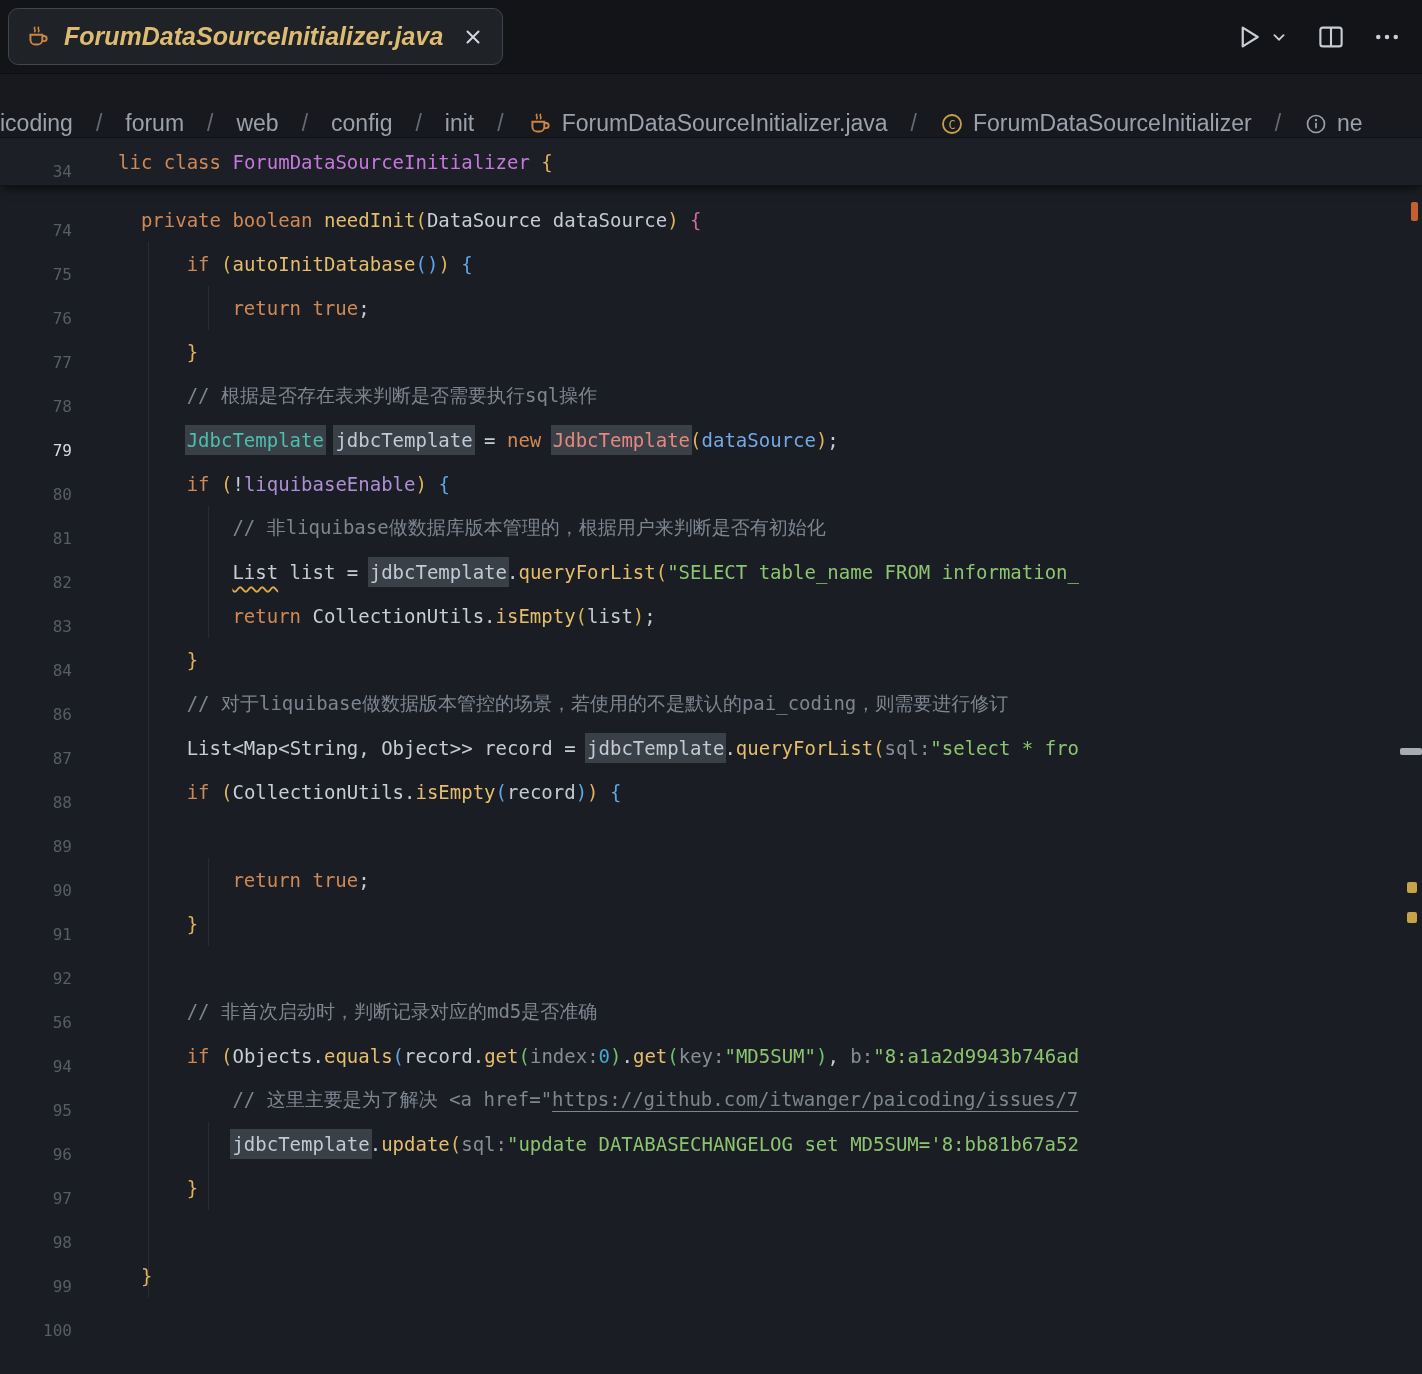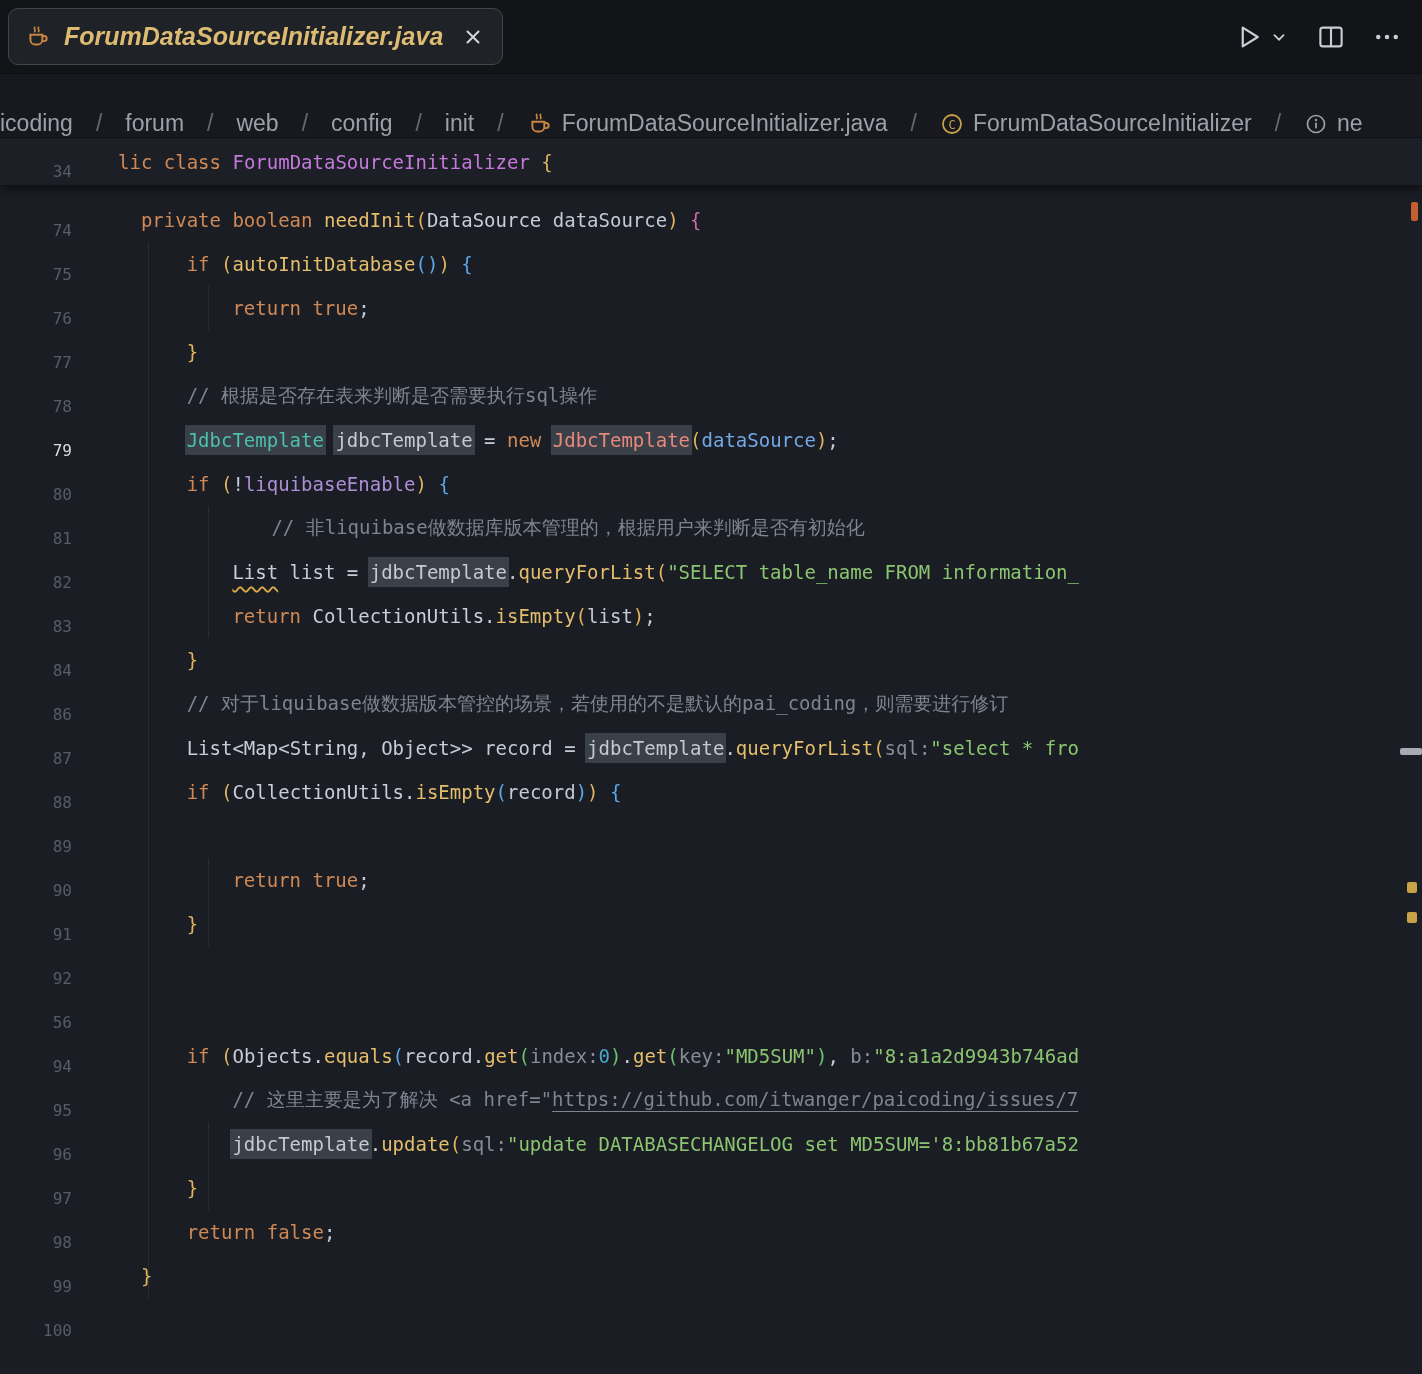--- a/index.html
+++ b/index.html
@@ -214,21 +214,21 @@
       <div class="row">
         <span class="ln active">79</span>
         <span class="codeline">      <span class="f-hl" style="color: rgb(77, 191, 173);">JdbcTemplate</span><span style="color: rgb(196, 202, 212);"> </span><span class="f-hl" style="color: rgb(196, 202, 212);">jdbcTemplate</span><span style="color: rgb(196, 202, 212);"> = </span><span style="color: rgb(208, 137, 85);">new</span><span style="color: rgb(196, 202, 212);"> </span><span class="f-hl" style="color: rgb(232, 135, 124);">JdbcTemplate</span><span style="color: rgb(223, 180, 92);">(</span><span style="color: rgb(115, 169, 230);">dataSource</span><span style="color: rgb(223, 180, 92);">)</span><span style="color: rgb(196, 202, 212);">;</span></span>
       </div>
       <div class="row">
         <span class="ln">80</span>
         <span class="codeline">      <span style="color: rgb(208, 137, 85);">if</span><span style="color: rgb(196, 202, 212);"> </span><span style="color: rgb(223, 180, 92);">(</span><span style="color: rgb(196, 202, 212);">!</span><span style="color: rgb(174, 143, 214);">liquibaseEnable</span><span style="color: rgb(223, 180, 92);">)</span><span style="color: rgb(196, 202, 212);"> </span><span style="color: rgb(92, 167, 232);">{</span></span>
       </div>
       <div class="row">
         <span class="ln">81</span>
-        <span class="codeline">          <span style="color: rgb(125, 133, 145); margin-left: 39px;">// 非liquibase做数据库版本管理的，根据用户来判断是否有初始化</span></span>
+        <span class="codeline">          <span style="color: rgb(125, 133, 145);">// 非liquibase做数据库版本管理的，根据用户来判断是否有初始化</span></span>
       </div>
       <div class="row">
         <span class="ln">82</span>
         <span class="codeline">          <span class="f-wavy" style="color: rgb(200, 205, 215);">List</span><span style="color: rgb(196, 202, 212);"> </span><span style="color: rgb(196, 202, 212);">list</span><span style="color: rgb(196, 202, 212);"> = </span><span class="f-hl" style="color: rgb(196, 202, 212);">jdbcTemplate</span><span style="color: rgb(196, 202, 212);">.</span><span style="color: rgb(229, 190, 108);">queryForList</span><span style="color: rgb(223, 180, 92);">(</span><span style="color: rgb(140, 197, 112);">"SELECT table_name FROM information_</span></span>
       </div>
       <div class="row">
         <span class="ln">83</span>
         <span class="codeline">          <span style="color: rgb(208, 137, 85);">return</span><span style="color: rgb(196, 202, 212);"> </span><span style="color: rgb(200, 205, 215);">CollectionUtils</span><span style="color: rgb(196, 202, 212);">.</span><span style="color: rgb(229, 190, 108);">isEmpty</span><span style="color: rgb(223, 180, 92);">(</span><span style="color: rgb(196, 202, 212);">list</span><span style="color: rgb(223, 180, 92);">)</span><span style="color: rgb(196, 202, 212);">;</span></span>
       </div>
       <div class="row">
@@ -257,40 +257,40 @@
       <div class="row">
         <span class="ln">91</span>
         <span class="codeline">      <span style="color: rgb(223, 180, 92);">}</span></span>
       </div>
       <div class="row">
         <span class="ln">92</span>
         <span class="codeline"></span>
       </div>
       <div class="row">
         <span class="ln">56</span>
+        <span class="codeline">      <span style="color: rgb(125, 133, 145);">// 非首次启动时，判断记录对应的md5是否准确</span></span>
       </div>
       <div class="row">
         <span class="ln">94</span>
         <span class="codeline">      <span style="color: rgb(208, 137, 85);">if</span><span style="color: rgb(196, 202, 212);"> </span><span style="color: rgb(223, 180, 92);">(</span><span style="color: rgb(200, 205, 215);">Objects</span><span style="color: rgb(196, 202, 212);">.</span><span style="color: rgb(229, 190, 108);">equals</span><span style="color: rgb(92, 167, 232);">(</span><span style="color: rgb(196, 202, 212);">record</span><span style="color: rgb(196, 202, 212);">.</span><span style="color: rgb(229, 190, 108);">get</span><span style="color: rgb(107, 196, 109);">(</span><span style="color: rgb(135, 141, 150);">index:</span><span style="color: rgb(69, 168, 204);">0</span><span style="color: rgb(107, 196, 109);">)</span><span style="color: rgb(196, 202, 212);">.</span><span style="color: rgb(229, 190, 108);">get</span><span style="color: rgb(107, 196, 109);">(</span><span style="color: rgb(135, 141, 150);">key:</span><span style="color: rgb(140, 197, 112);">"MD5SUM"</span><span style="color: rgb(107, 196, 109);">)</span><span style="color: rgb(196, 202, 212);">, </span><span style="color: rgb(135, 141, 150);">b:</span><span style="color: rgb(140, 197, 112);">"8:a1a2d9943b746ad</span></span>
       </div>
       <div class="row">
         <span class="ln">95</span>
         <span class="codeline">          <span style="color: rgb(125, 133, 145);">// 这里主要是为了解决 &lt;a href="</span><span class="f-link" style="color: rgb(125, 133, 145);">https://github.com/itwanger/paicoding/issues/7</span></span>
       </div>
       <div class="row">
         <span class="ln">96</span>
         <span class="codeline">          <span class="f-hl" style="color: rgb(196, 202, 212);">jdbcTemplate</span><span style="color: rgb(196, 202, 212);">.</span><span style="color: rgb(229, 190, 108);">update</span><span style="color: rgb(223, 180, 92);">(</span><span style="color: rgb(135, 141, 150);">sql:</span><span style="color: rgb(140, 197, 112);">"update DATABASECHANGELOG set MD5SUM='8:bb81b67a52</span></span>
       </div>
       <div class="row">
         <span class="ln">97</span>
         <span class="codeline">      <span style="color: rgb(223, 180, 92);">}</span></span>
       </div>
       <div class="row">
         <span class="ln">98</span>
-        <span class="codeline">      <span style="color: rgb(208, 137, 85);">return</span><span style="color: rgb(196, 202, 212);"> </span><span style="color: rgb(208, 137, 85);">false</span><span style="color: rgb(196, 202, 212);">;</span></span>
       </div>
       <div class="row">
         <span class="ln">99</span>
         <span class="codeline">  <span style="color: rgb(223, 180, 92);">}</span></span>
       </div>
       <div class="row">
         <span class="ln">100</span>
         <span class="codeline"></span>
       </div>
     </div>

